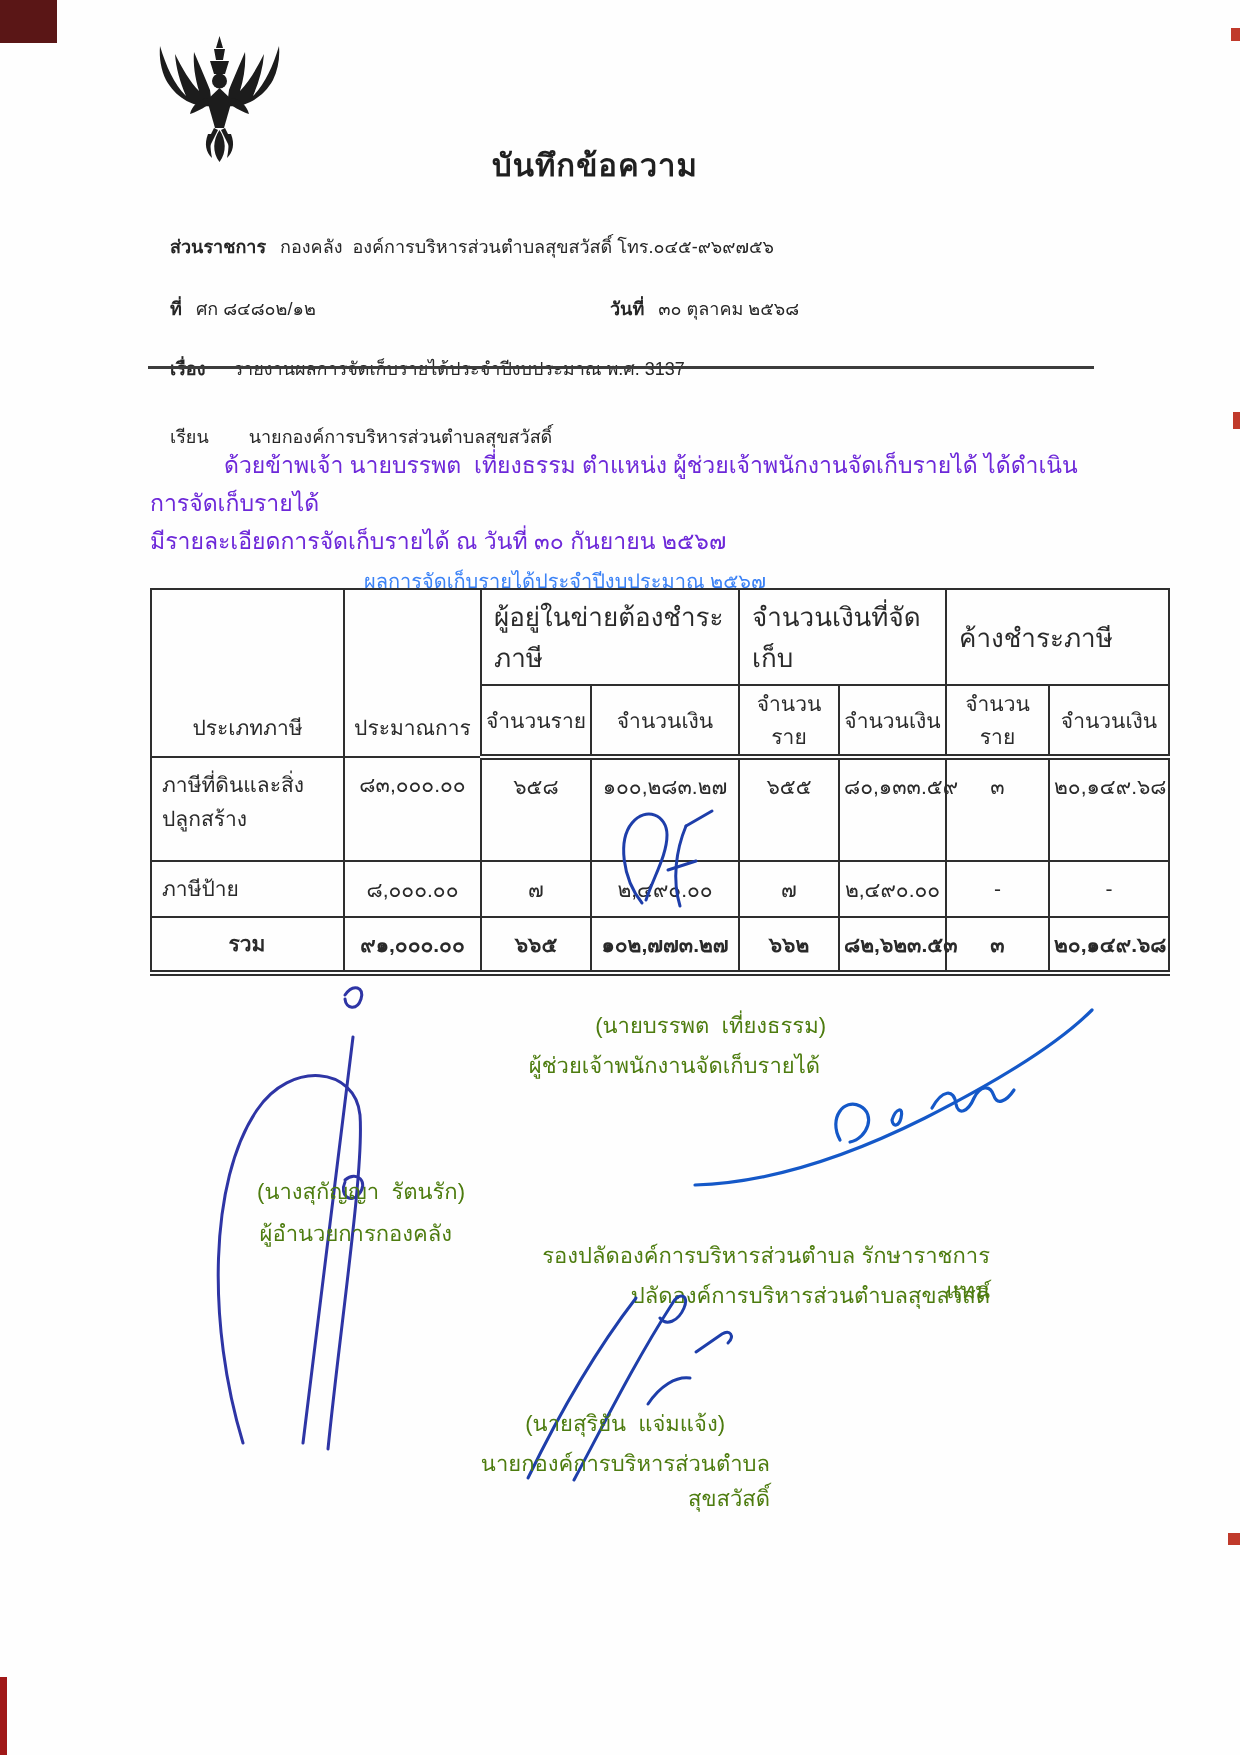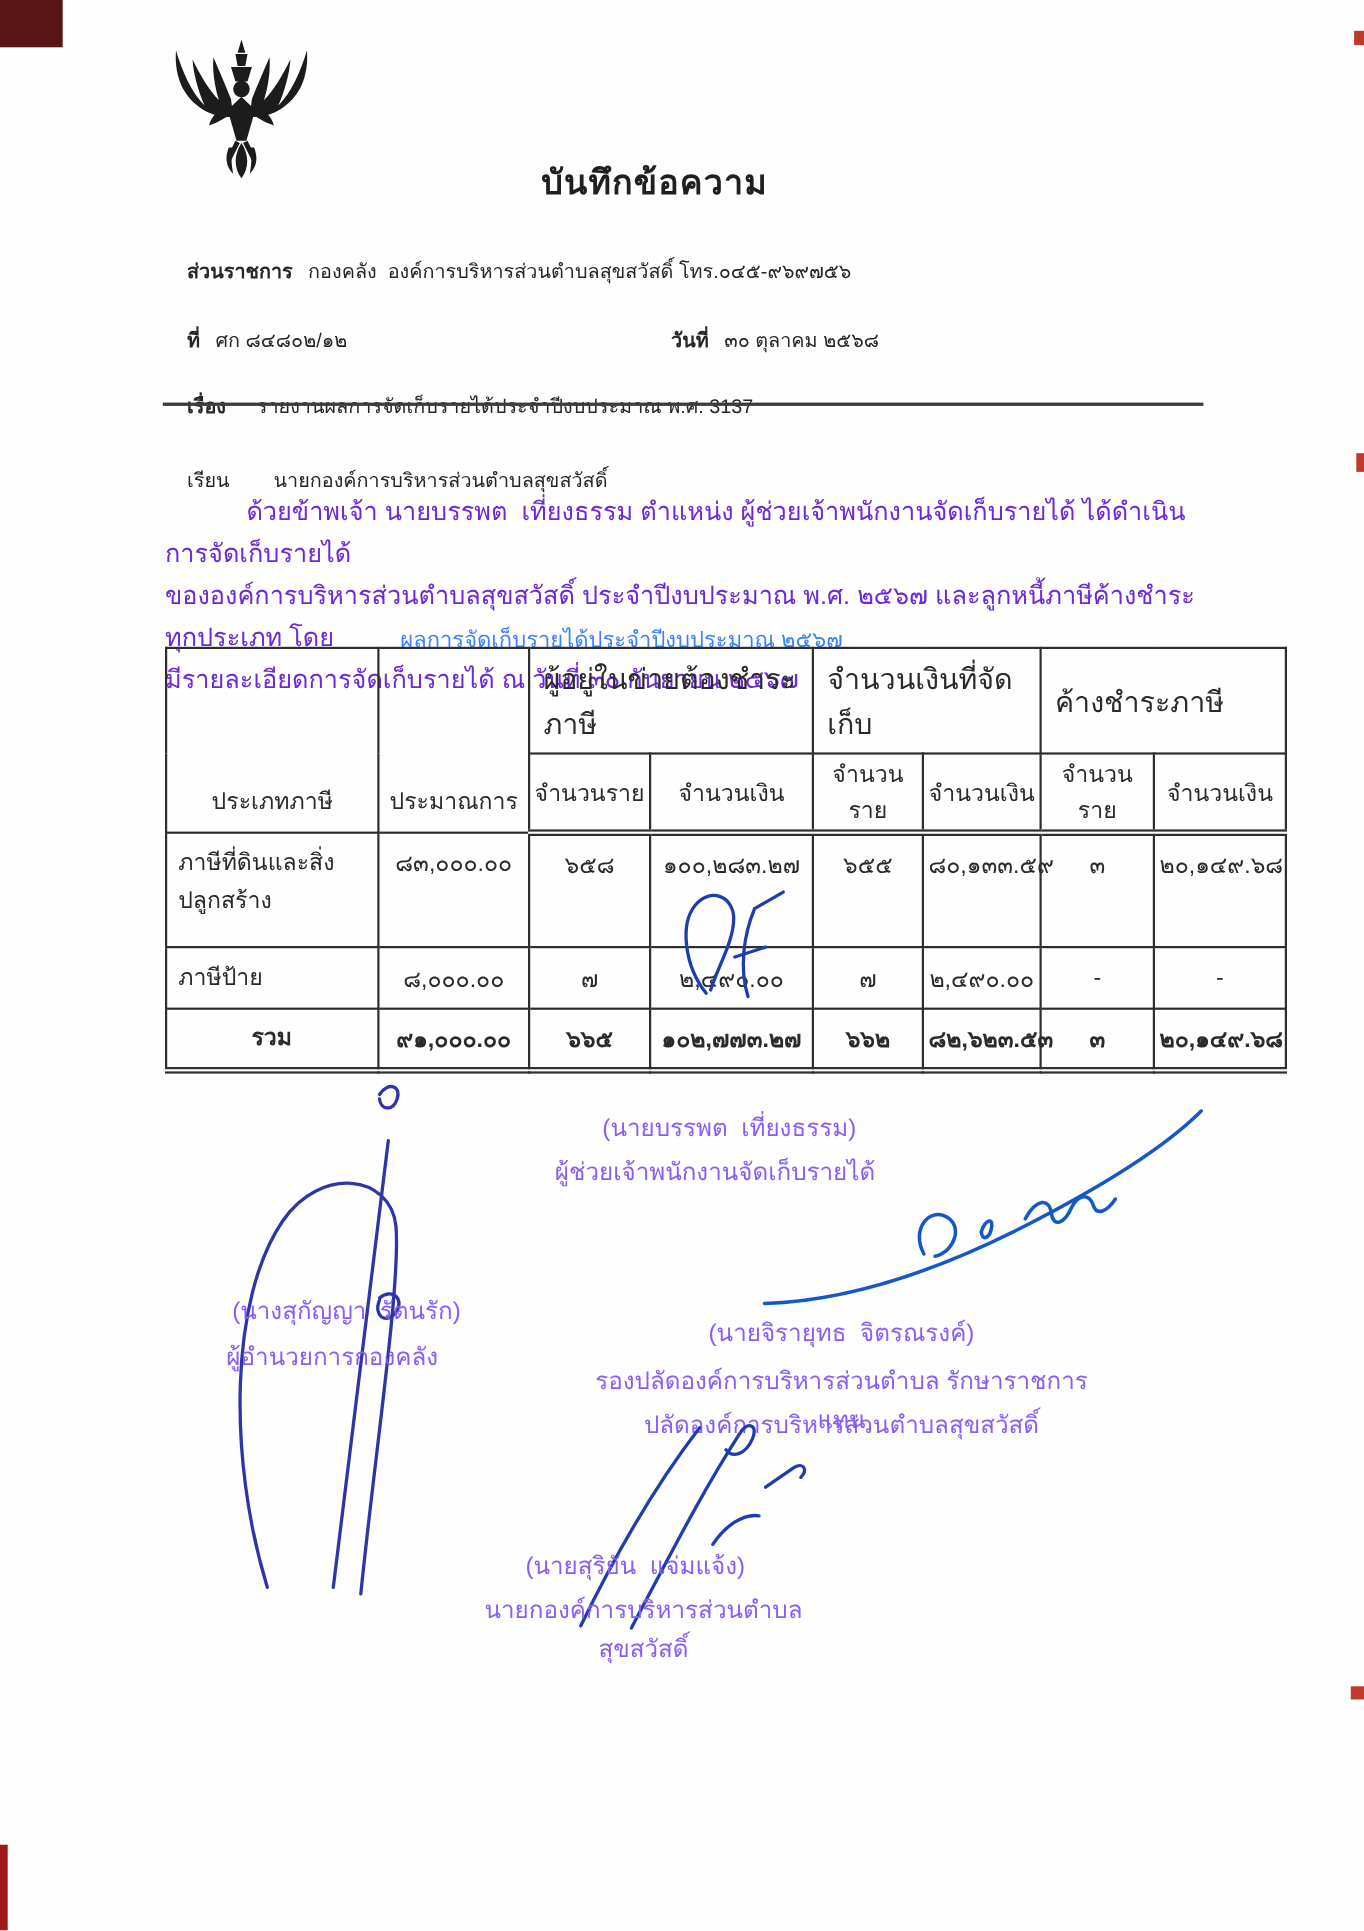--- a/index.html
+++ b/index.html
@@ -50,21 +50,21 @@
   }
   th.vmerge{vertical-align:bottom;text-align:center;padding-bottom:12px;}
   tr.subhead th{height:56px;text-align:center;vertical-align:middle;}
   td.num{text-align:center;padding:4px;}
   tr.r1 td{height:86px;vertical-align:top;padding-top:10px;}
   tr.r2 td{height:46px;vertical-align:middle;}
   tr.total td{height:44px;vertical-align:middle;font-weight:bold;}
   td.typecell{text-align:left;padding-left:10px;line-height:34px;}
   tr.total td.typecell{text-align:center;padding-left:0;}
   .closing{left:216px;top:922px;font-size:23px;color:#2a2a2a;}
-  .sigline{font-size:22px;text-align:center;white-space:pre-wrap;color:#8b5cf6;}
+  .sigline{font-size:22px;text-align:right;white-space:pre-wrap;color:#4d7c0f;}
   .sig svg{display:block;}
   .mark{position:absolute;}
 </style>
 </head>
 <body>
 
 <div class="page">
 
   <div class="abs" style="left:152px;top:36px;width:135px;height:128px;">
     <svg viewBox="0 0 135 128" width="135" height="128">
@@ -99,21 +99,20 @@
   </div>
 
   <div class="abs rule"></div>
 
   <div class="abs fieldline" style="left:150px;top:392px;">
     <span style="margin-right:40px;">เรียน</span><span>นายกองค์การบริหารส่วนตำบลสุขสวัสดิ์</span>
   </div>
 
   <div class="abs para">
     <div class="tline indent">ด้วยข้าพเจ้า นายบรรพต  เที่ยงธรรม ตำแหน่ง ผู้ช่วยเจ้าพนักงานจัดเก็บรายได้ ได้ดำเนินการจัดเก็บรายได้</div>
-    <div class="tline">ขององค์การบริหารส่วนตำบลสุขสวัสดิ์ ประจำปีงบประมาณ พ.ศ. ๒๕๖๗ และลูกหนี้ภาษีค้างชำระทุกประเภท โดย</div>
     <div class="tline">มีรายละเอียดการจัดเก็บรายได้ ณ วันที่ ๓๐ กันยายน ๒๕๖๗</div>
   </div>
 
   <div class="abs tbl-caption">ผลการจัดเก็บรายได้ประจำปีงบประมาณ ๒๕๖๗</div>
 
   <table class="report">
     <colgroup>
       <col style="width:193px">
         <col style="width:137px">
         <col style="width:110px">
@@ -196,21 +195,20 @@
   <div class="abs sigline" style="left:152px;top:1216px;width:300px;">ผู้อำนวยการกองคลัง</div>
 
   <div class="abs sig" style="left:680px;top:1000px;">
     <svg width="420" height="195" viewBox="0 0 420 195" fill="none" stroke="#1458c8" stroke-width="3.2" stroke-linecap="round">
       <path d="M15,185 C85,183 165,158 245,118 C320,80 380,42 412,10"></path>
       <path d="M160,140 C148,118 164,98 180,106 C196,114 188,138 170,142"></path>
       <path d="M212,120 c4,-12 12,-14 9,-2 c-2,8 -8,10 -9,2"></path>
       <path d="M252,108 c10,-18 22,-20 24,-4 c2,12 12,8 18,-6 c6,-12 16,-14 20,-2 c3,9 12,6 20,-6"></path>
     </svg>
   </div>
-  <div class="abs sigline" style="left:590px;top:1194px;width:350px;">(นายจิรายุทธ  จิตรณรงค์)</div>
   <div class="abs sigline" style="left:540px;top:1238px;width:450px;">รองปลัดองค์การบริหารส่วนตำบล รักษาราชการแทน</div>
   <div class="abs sigline" style="left:540px;top:1278px;width:450px;">ปลัดองค์การบริหารส่วนตำบลสุขสวัสดิ์</div>
 
   <div class="abs sig" style="left:498px;top:1282px;">
     <svg width="290" height="200" viewBox="0 0 290 200" fill="none" stroke="#1e3eaa" stroke-width="3" stroke-linecap="round">
       <path d="M30,196 C62,130 98,68 138,16"></path>
       <path d="M76,198 C108,138 138,78 174,22 C180,10 192,12 186,26 C180,40 168,44 162,36"></path>
       <path d="M150,122 C162,104 178,94 192,96"></path>
       <path d="M198,70 l26,-18 c8,-5 13,2 6,9"></path>
     </svg>

